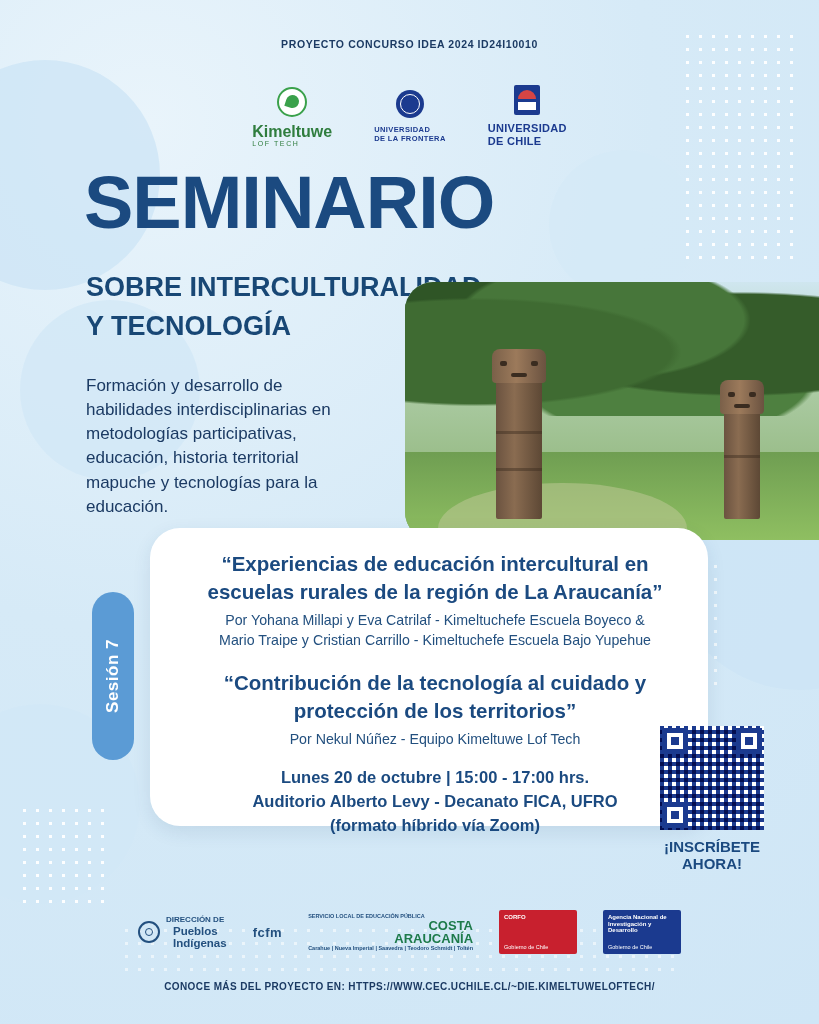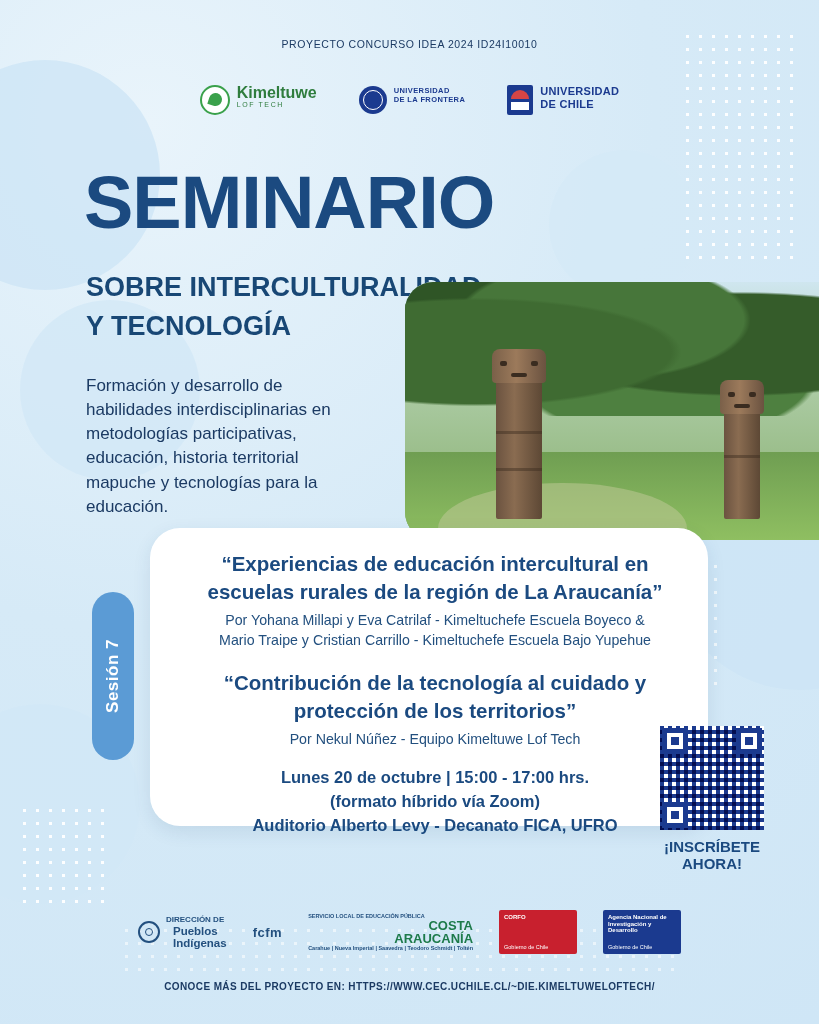--- a/index.html
+++ b/index.html
@@ -40,30 +40,30 @@
     opacity: .95;
   }
   .dots.d1 { right: 18px; top: 30px; width: 120px; height: 230px; }
   .dots.d2 { right: 95px; top: 560px; width: 80px; height: 130px; opacity:.7;}
   .dots.d3 { left: 18px; bottom: 120px; width: 90px; height: 100px; }
   .dots.d4 { left: 120px; bottom: 45px; width: 560px; height: 55px; opacity:.55;}
 
   .proj-code {
     position: absolute; top: 38px; left: 0; right: 0;
     text-align: center;
-    font-size: 10.5px; font-weight: normal; letter-spacing: .6px;
+    font-size: 10.5px; font-weight: bold; letter-spacing: .6px;
     color: #1b3a63;
   }
 
   
   .logos-top {
     position: absolute; top: 85px; left: 0; right: 0;
     display: flex; justify-content: center; align-items: center; gap: 42px;
   }
-  .logo { display: flex; align-items: flex-start; gap: 7px; }
+  .logo { display: flex; align-items: center; gap: 7px; flex-direction: column; }
   .kimel-mark {
     width: 30px; height: 30px; border-radius: 50%;
     background: #ffffff;
     border: 2.5px solid #3aa14b;
     position: relative;
   }
   .kimel-mark::after {
     content:""; position:absolute; left: 7px; top: 6px;
     width: 13px; height: 13px; border-radius: 50% 50% 50% 0;
     background: #3aa14b; transform: rotate(18deg);
@@ -315,22 +315,22 @@
       <div class="talk-authors">Por Yohana Millapi y Eva Catrilaf - Kimeltuchefe Escuela Boyeco &amp;</div>
       <div class="talk-authors" style="margin-top:0">Mario Traipe y Cristian Carrillo - Kimeltuchefe Escuela Bajo Yupehue</div>
 
       <div class="gap"></div>
 
       <div class="talk-title">“Contribución de la tecnología al cuidado y protección de los territorios”</div>
       <div class="talk-authors">Por Nekul Núñez - Equipo Kimeltuwe Lof Tech</div>
 
       <div class="logistics">
         <div>Lunes 20 de octubre | 15:00 - 17:00 hrs.</div>
+        <div>Auditorio Alberto Levy - Decanato FICA, UFRO</div>
         <div>(formato híbrido vía Zoom)</div>
-        <div>Auditorio Alberto Levy - Decanato FICA, UFRO</div>
       </div>
     </div>
   </div>
 
   <div class="qr-wrap">
     <div class="qr">
       <div class="corner c1">
           <i></i>
         </div>
       <div class="corner c2">

